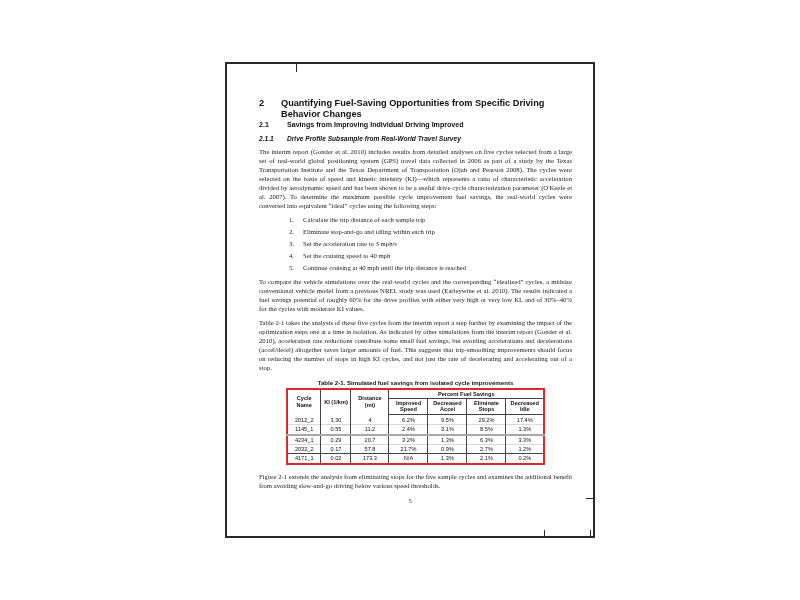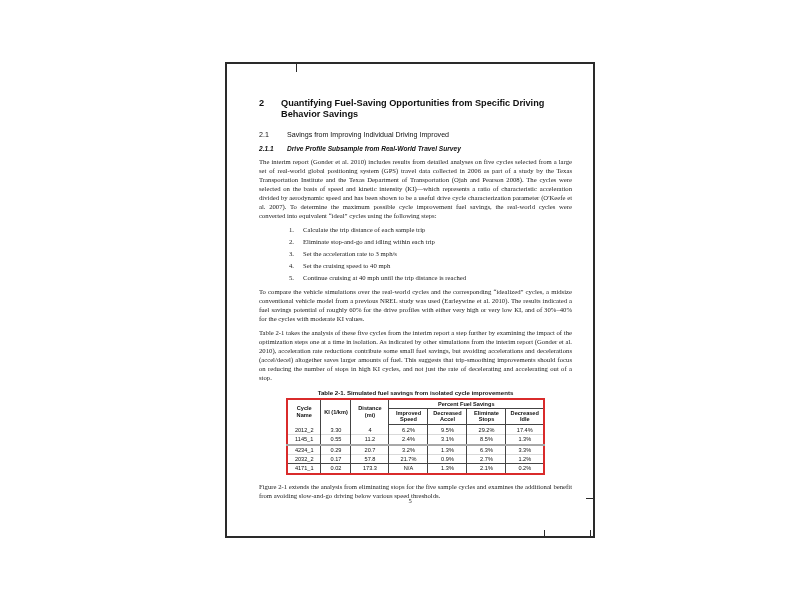--- a/index.html
+++ b/index.html
@@ -19,22 +19,22 @@
   .tick.right{right:0;top:434px;width:7px;height:1px;}
   .content{
     position:absolute;left:32px;top:34px;width:313px;
   }
   .h1{
     display:flex;font-family:"Liberation Sans", sans-serif;font-weight:bold;
     font-size:9.2px;line-height:1.24;color:#111;
   }
   .h1 .num{width:22px;flex:none;}
   .h2{
-    display:flex;font-family:"Liberation Sans", sans-serif;font-weight:normal;
-    font-size:7.1px;line-height:1.25;margin-top:10px;color:#111;
+    display:flex;font-family:"Liberation Sans", sans-serif;font-weight:bold;
+    font-size:7.1px;line-height:1.25;color:#111;
   }
   .h2 .num{width:28px;flex:none;}
   .h3{
     display:flex;font-family:"Liberation Sans", sans-serif;font-weight:bold;font-style:italic;
     font-size:6.6px;line-height:1.25;margin-top:5px;color:#111;
   }
   .h3 .num{width:28px;flex:none;}
   p.body{
     font-size:6.7px;line-height:1.34;text-align:justify;margin:5px 0 0 0;
   }
@@ -82,21 +82,21 @@
 <div class="page">
   <div class="tick top"></div>
   <div class="tick bottom-a"></div>
   <div class="tick bottom-b"></div>
   <div class="tick right"></div>
 
   <div class="content">
 
     <div class="h1">
       <span class="num">2</span>
-      <span>Quantifying Fuel-Saving Opportunities from Specific Driving Behavior Savings</span>
+      <span>Quantifying Fuel-Saving Opportunities from Specific Driving Behavior Changes</span>
     </div>
 
     <div class="h2">
       <span class="num">2.1</span>
       <span>Savings from Improving Individual Driving Improved</span>
     </div>
 
     <div class="h3">
       <span class="num">2.1.1</span>
       <span>Drive Profile Subsample from Real-World Travel Survey</span>

